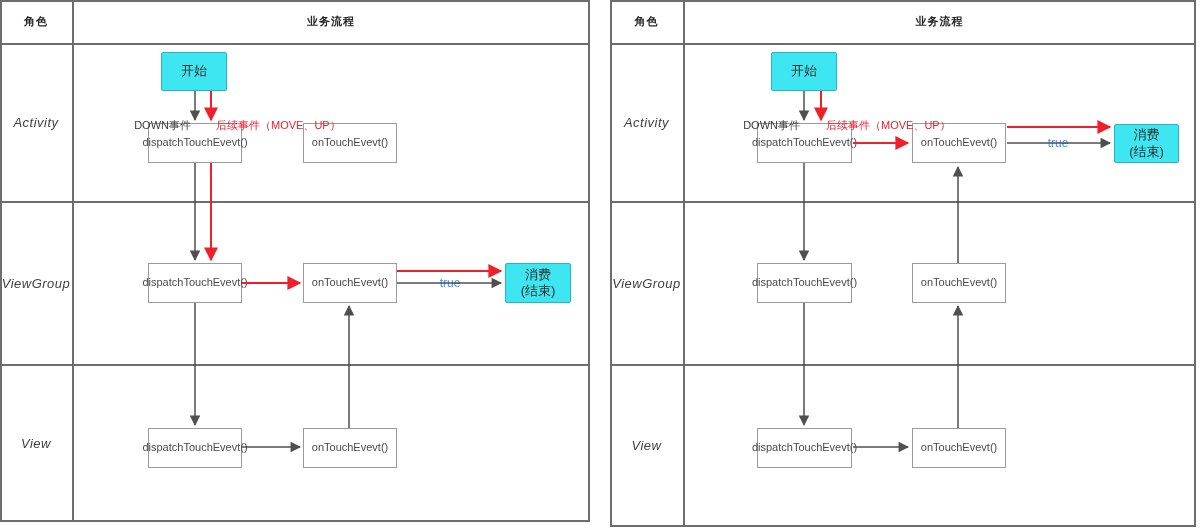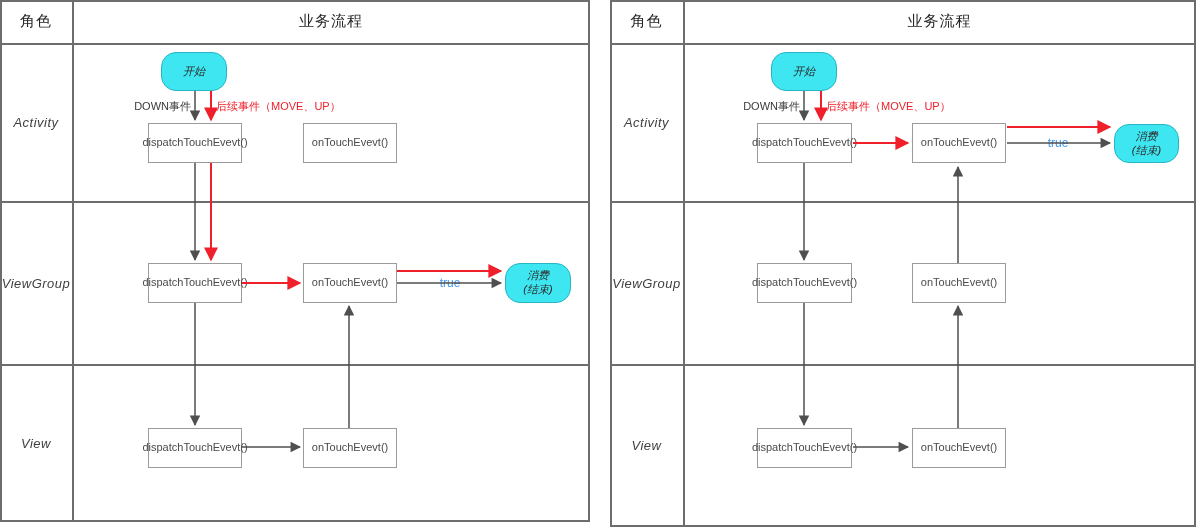--- a/index.html
+++ b/index.html
@@ -24,33 +24,33 @@
   .panel{
     position:absolute;border:2px solid var(--grid);background:#fff;
   }
   .gridline{position:absolute;background:var(--grid);}
   .hline{left:0;right:0;height:2px;}
   .vline{top:0;bottom:0;width:2px;}
   .cell-label{
     position:absolute;display:flex;align-items:center;justify-content:center;
     text-align:center;
   }
-  .hdr{font-weight:normal;font-size:15px;color:#262626;letter-spacing:1px;}
+  .hdr{font-weight:bold;font-size:11px;color:#262626;letter-spacing:1px;}
   .lane{font-size:13px;color:#3f3f3f;letter-spacing:.5px;font-style:italic;}
   .node{
     position:absolute;display:flex;flex-direction:column;align-items:center;justify-content:center;
     background:#fff;border:1px solid var(--boxborder);
     font-size:11px;color:#4a4a4a;text-align:center;line-height:1.25;
   }
   .node.accent{
-    background:var(--cyan);border:1px solid var(--cyanborder);border-radius:15px;
-    font-size:11px;color:#2e2e2e;font-style:italic;
+    background:var(--cyan);border:1px solid var(--cyanborder);border-radius:2px;
+    font-size:13px;color:#2e2e2e;
   }
   .edge-label{
-    position:absolute;font-size:11px;line-height:13px;color:#3a3a3a;white-space:nowrap;
+    position:absolute;font-size:11px;line-height:13px;color:#3a3a3a;white-space:nowrap;margin-top:19px;
   }
   .edge-label.red{color:var(--red);}
   .edge-label.right-align{text-align:right;}
   .true-label{
     position:absolute;font-size:12px;line-height:14px;color:var(--blue);
     background:#fff;padding:0 7px;text-align:center;white-space:nowrap;
   }
   svg.edges{position:absolute;left:0;top:0;pointer-events:none;}
   .e-dark{stroke:var(--line-dark);stroke-width:1.5;}
   .e-red{stroke:var(--red);stroke-width:2;}

